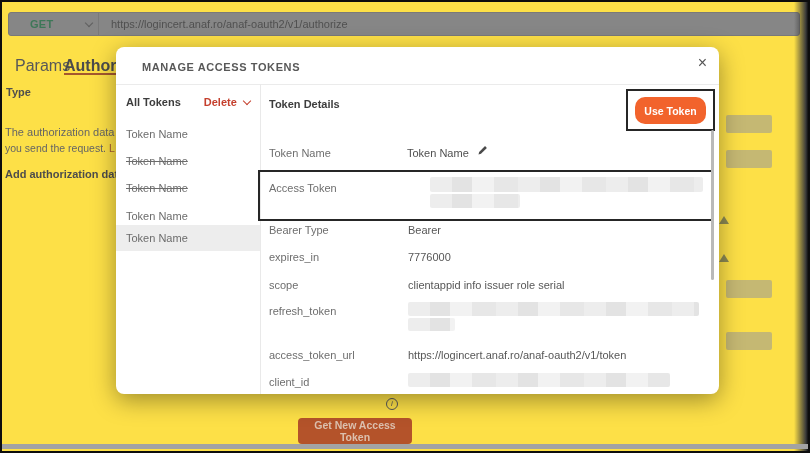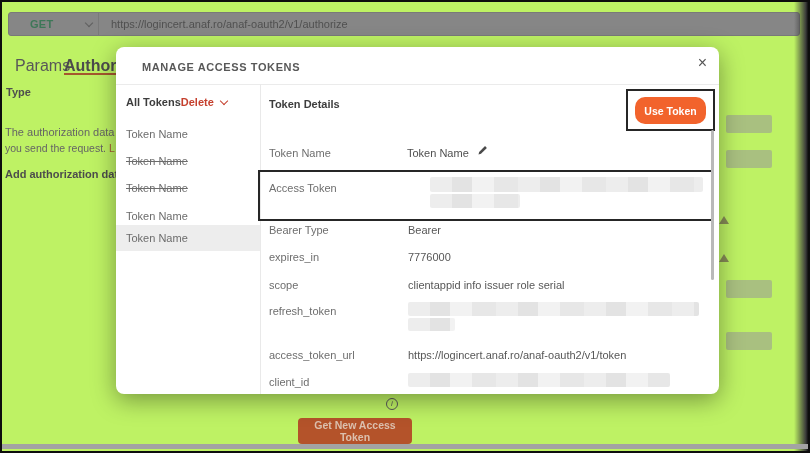--- a/index.html
+++ b/index.html
@@ -1,17 +1,17 @@
 <!DOCTYPE html>
 <html><head>
 <meta charset="utf-8">
 <style>
   * { margin:0; padding:0; box-sizing:border-box; }
   body { font-family:"Liberation Sans", sans-serif; }
-  .screen { position:relative; width:810px; height:453px; background:#bef264; border:2px solid #0d0d0d; overflow:hidden; }
+  .screen { position:relative; width:810px; height:453px; background:#fde047; border:2px solid #0d0d0d; overflow:hidden; }
 
   
   .req-bar { position:absolute; left:6px; top:10px; width:792px; height:24px; background:#868686; border:1px solid #797979; border-radius:3px; display:flex; align-items:center; }
   .method { width:90px; height:100%; display:flex; align-items:center; padding-left:21px; border-right:1px solid #797979; cursor:pointer; }
   .method-label { color:#3e7758; font-weight:bold; font-size:11px; letter-spacing:.3px; }
   .chev { width:6px; height:6px; border-right:1.5px solid #5f5f5f; border-bottom:1.5px solid #5f5f5f; transform:rotate(45deg); display:inline-block; }
   .method .chev { margin-left:32px; margin-top:-3px; }
   .url { flex:1; padding-left:12px; font-size:11px; color:#505050; white-space:nowrap; overflow:hidden; }
 
   .tab { position:absolute; top:55px; font-size:16px; color:#585858; }
@@ -40,21 +40,21 @@
 
   
   .modal { position:absolute; left:114px; top:45px; width:603px; height:347px; background:#ffffff; border-radius:8px; box-shadow:0 6px 24px rgba(0,0,0,.38); }
   .m-title { position:absolute; left:26px; top:14px; font-size:11px; font-weight:bold; letter-spacing:.6px; color:#585858; }
   .m-close { position:absolute; right:12px; top:8px; font-size:16px; color:#555; cursor:pointer; line-height:16px; }
   .m-divider { position:absolute; left:0; top:37px; width:100%; height:1px; background:#ebebeb; }
 
   .m-left { position:absolute; left:0; top:37px; width:145px; height:310px; border-right:1px solid #e9e9e9; border-radius:0 0 0 8px; overflow:hidden; }
   .lp-head { position:absolute; left:10px; top:12px; display:flex; align-items:flex-start; }
   .lp-title { font-size:11px; font-weight:bold; color:#3d3d3d; }
-  .lp-delete { font-size:11px; font-weight:bold; color:#c5402e; cursor:pointer; display:flex; align-items:center; gap:7px; }
+  .lp-delete { margin-left:23px; font-size:11px; font-weight:bold; color:#c5402e; cursor:pointer; display:flex; align-items:center; gap:7px; }
   .chev.red { border-color:#c5402e; margin-top:-2px; }
   .lp-item { position:absolute; left:0; width:100%; height:26px; line-height:26px; padding-left:10px; font-size:11px; color:#6c6c6c; cursor:pointer; }
   .lp-item.struck { text-decoration:line-through; }
   .lp-item.selected { background:#ededed; }
 
   .m-right { position:absolute; left:145px; top:37px; width:458px; height:310px; }
   .td-head { position:absolute; left:8px; top:14px; font-size:11px; font-weight:bold; color:#3d3d3d; }
   .use-btn { position:absolute; left:374px; top:13px; width:71px; height:27px; background:#f2632c; border:none; border-radius:10px; color:#fff; font-family:"Liberation Sans",sans-serif; font-size:10.5px; font-weight:bold; cursor:pointer; }
   .anno { position:absolute; border:2px solid #262626; background:transparent; pointer-events:none; }
   .anno.use { left:365px; top:5px; width:89px; height:42px; }

